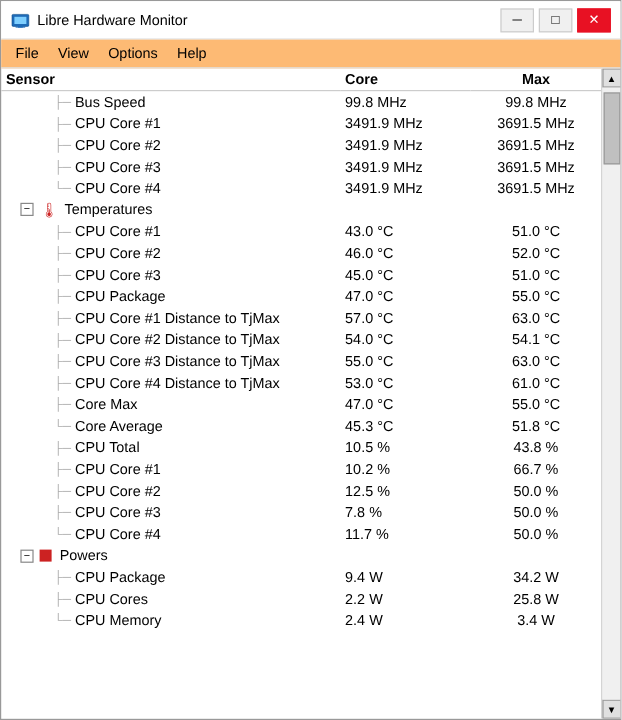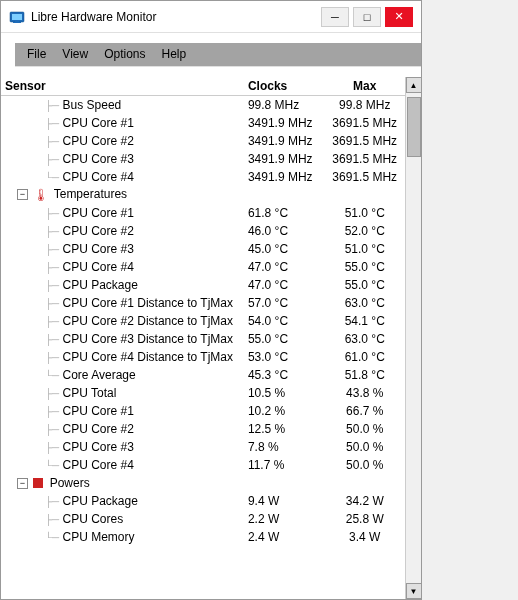--- a/index.html
+++ b/index.html
@@ -5,27 +5,26 @@
     * { margin: 0; padding: 0; box-sizing: border-box; }
     body {
       font-family: 'Segoe UI', Tahoma, Geneva, Verdana, sans-serif;
       font-size: 12px;
       background: #f0f0f0;
       width: 518px;
       height: 600px;
       overflow: hidden;
     }
     .window {
-      width: 422px;
+      width: 518px;
       height: 600px;
       background: #ffffff;
       border: 1px solid #999;
       display: flex;
       flex-direction: column;
-      gap: 10px;
     }
     .title-bar {
       background: #ffffff;
       display: flex;
       align-items: center;
       padding: 6px 8px;
       border-bottom: 1px solid #e0e0e0;
       justify-content: space-between;
       height: 32px;
     }
@@ -47,23 +46,22 @@
       align-items: center;
       justify-content: center;
       cursor: pointer;
       font-size: 11px;
     }
     .win-btn.close { background: #e81123; color: white; border-color: #e81123; }
     .menu-bar {
       display: flex;
       padding: 2px 4px;
       border-bottom: 1px solid #e0e0e0;
-      background: #a3a3a3;
+      background: #fdba74;
       height: 24px;
-      margin-left: 14px;
     }
     .menu-item {
       padding: 2px 8px;
       cursor: pointer;
       font-size: 12px;
       color: #000;
     }
     .content {
       display: flex;
       flex: 1;
@@ -197,21 +195,21 @@
     <div class="menu-item">Help</div>
   </div>
 
   <div class="content">
     <div class="main-area">
       <table>
 
         <tbody>
             <tr class="header-row">
           <td class="col-sensor">Sensor</td>
-          <td class="col-value">Clocks</td>
+          <td class="col-value">Core</td>
           <td class="col-max">Max</td>
         </tr>
 
 
         <tr>
           <td class="col-sensor indent-3">
             <span style="color:#aaa; font-size:10px; vertical-align:middle;">├─</span>
             <span>Bus Speed</span>
           </td>
           <td class="col-value">99.8 MHz</td>
@@ -259,21 +257,21 @@
           </td>
           <td class="col-value"></td>
           <td class="col-max"></td>
         </tr>
 
         <tr>
           <td class="col-sensor indent-3">
             <span style="color:#aaa; font-size:10px; vertical-align:middle;">├─</span>
             <span>CPU Core #1</span>
           </td>
-          <td class="col-value">61.8 °C</td>
+          <td class="col-value">43.0 °C</td>
           <td class="col-max">51.0 °C</td>
         </tr>
         <tr>
           <td class="col-sensor indent-3">
             <span style="color:#aaa; font-size:10px; vertical-align:middle;">├─</span>
             <span>CPU Core #2</span>
           </td>
           <td class="col-value">46.0 °C</td>
           <td class="col-max">52.0 °C</td>
         </tr>
@@ -281,64 +279,64 @@
           <td class="col-sensor indent-3">
             <span style="color:#aaa; font-size:10px; vertical-align:middle;">├─</span>
             <span>CPU Core #3</span>
           </td>
           <td class="col-value">45.0 °C</td>
           <td class="col-max">51.0 °C</td>
         </tr>
         <tr>
           <td class="col-sensor indent-3">
             <span style="color:#aaa; font-size:10px; vertical-align:middle;">├─</span>
-            <span>CPU Core #4</span>
+            <span>CPU Package</span>
           </td>
           <td class="col-value">47.0 °C</td>
           <td class="col-max">55.0 °C</td>
         </tr>
         <tr>
           <td class="col-sensor indent-3">
             <span style="color:#aaa; font-size:10px; vertical-align:middle;">├─</span>
-            <span>CPU Package</span>
+            <span>CPU Core #1 Distance to TjMax</span>
+          </td>
+          <td class="col-value">57.0 °C</td>
+          <td class="col-max">63.0 °C</td>
+        </tr>
+        <tr>
+          <td class="col-sensor indent-3">
+            <span style="color:#aaa; font-size:10px; vertical-align:middle;">├─</span>
+            <span>CPU Core #2 Distance to TjMax</span>
+          </td>
+          <td class="col-value">54.0 °C</td>
+          <td class="col-max">54.1 °C</td>
+        </tr>
+        <tr>
+          <td class="col-sensor indent-3">
+            <span style="color:#aaa; font-size:10px; vertical-align:middle;">├─</span>
+            <span>CPU Core #3 Distance to TjMax</span>
+          </td>
+          <td class="col-value">55.0 °C</td>
+          <td class="col-max">63.0 °C</td>
+        </tr>
+        <tr>
+          <td class="col-sensor indent-3">
+            <span style="color:#aaa; font-size:10px; vertical-align:middle;">├─</span>
+            <span>CPU Core #4 Distance to TjMax</span>
+          </td>
+          <td class="col-value">53.0 °C</td>
+          <td class="col-max">61.0 °C</td>
+        </tr>
+        <tr>
+          <td class="col-sensor indent-3">
+            <span style="color:#aaa; font-size:10px; vertical-align:middle;">├─</span>
+            <span>Core Max</span>
           </td>
           <td class="col-value">47.0 °C</td>
           <td class="col-max">55.0 °C</td>
-        </tr>
-        <tr>
-          <td class="col-sensor indent-3">
-            <span style="color:#aaa; font-size:10px; vertical-align:middle;">├─</span>
-            <span>CPU Core #1 Distance to TjMax</span>
-          </td>
-          <td class="col-value">57.0 °C</td>
-          <td class="col-max">63.0 °C</td>
-        </tr>
-        <tr>
-          <td class="col-sensor indent-3">
-            <span style="color:#aaa; font-size:10px; vertical-align:middle;">├─</span>
-            <span>CPU Core #2 Distance to TjMax</span>
-          </td>
-          <td class="col-value">54.0 °C</td>
-          <td class="col-max">54.1 °C</td>
-        </tr>
-        <tr>
-          <td class="col-sensor indent-3">
-            <span style="color:#aaa; font-size:10px; vertical-align:middle;">├─</span>
-            <span>CPU Core #3 Distance to TjMax</span>
-          </td>
-          <td class="col-value">55.0 °C</td>
-          <td class="col-max">63.0 °C</td>
-        </tr>
-        <tr>
-          <td class="col-sensor indent-3">
-            <span style="color:#aaa; font-size:10px; vertical-align:middle;">├─</span>
-            <span>CPU Core #4 Distance to TjMax</span>
-          </td>
-          <td class="col-value">53.0 °C</td>
-          <td class="col-max">61.0 °C</td>
         </tr>
         <tr>
           <td class="col-sensor indent-3">
             <span style="color:#aaa; font-size:10px; vertical-align:middle;">└─</span>
             <span>Core Average</span>
           </td>
           <td class="col-value">45.3 °C</td>
           <td class="col-max">51.8 °C</td>
         </tr>
 

